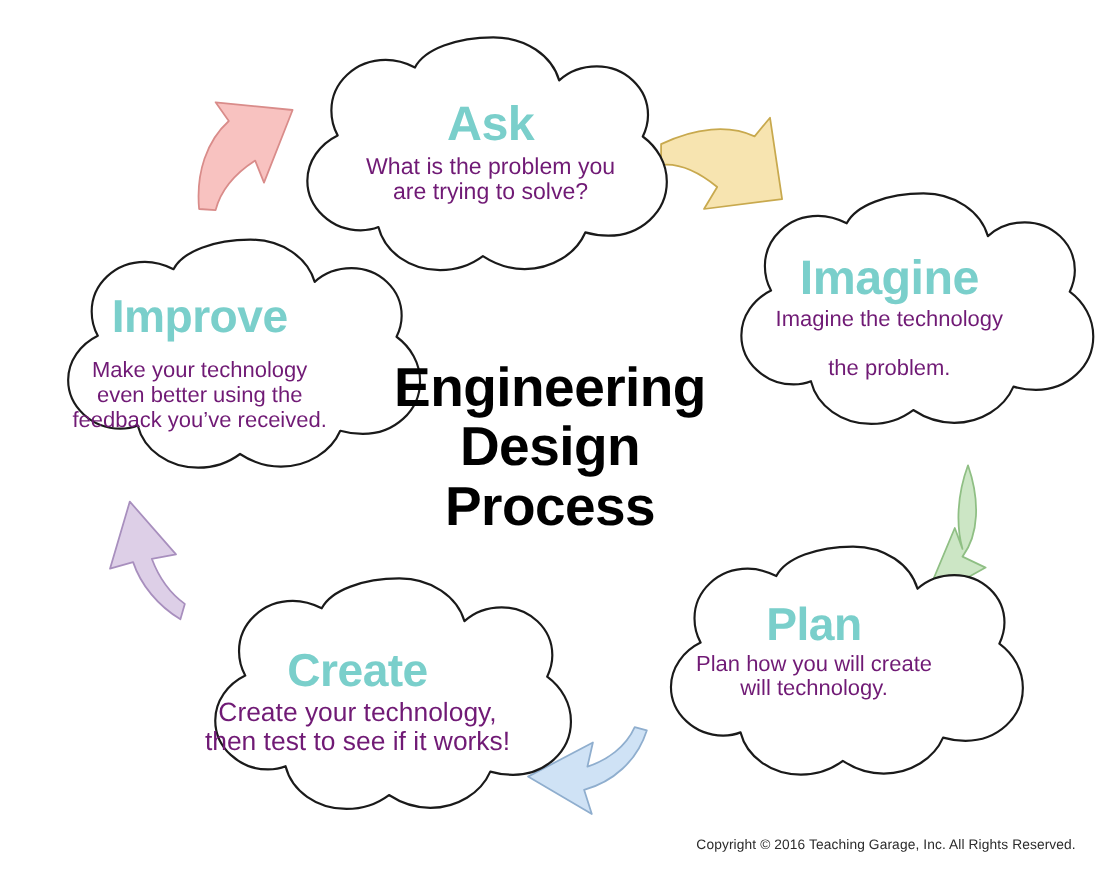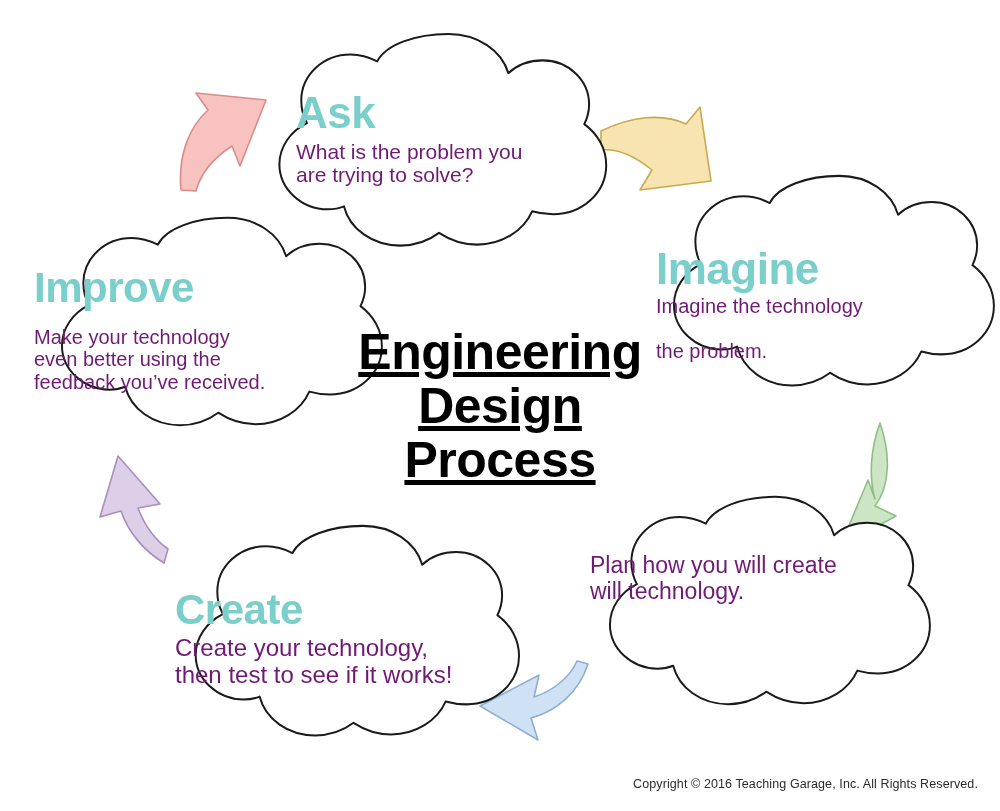--- a/index.html
+++ b/index.html
@@ -29,20 +29,21 @@
     stroke-width: 2.1;
     stroke-linejoin: round;
   }
   .arrow-shape {
     stroke-width: 1.6;
     stroke-linejoin: round;
   }
   
   .node-text {
     position: absolute;
+    text-align: center;
     line-height: 1.0;
     -webkit-font-smoothing: antialiased;
   }
   .node-title {
     color: #7ACFCB;
     font-weight: bold;
     letter-spacing: -0.5px;
     margin: 0 0 2px 0;
     display: block;
   }
@@ -51,28 +52,28 @@
     display: block;
     line-height: 1.12;
   }
 
   
   #node-ask        { left: 296px; top: 92px;  width: 300px; }
   #node-ask .node-title { font-size: 44px; line-height: 0.95; }
   #node-ask .node-desc  { font-size: 21px; margin-top: 6px; }
 
   
-  #node-imagine        { left: 656px; top: 248px; width: 305px; }
+  #node-imagine        { left: 656px; top: 232px; width: 305px; }
   #node-imagine .node-title { font-size: 44px; line-height: 0.95; }
   #node-imagine .node-desc  { font-size: 20px; margin-top: 5px; }
 
   
   #node-plan        { left: 590px; top: 548px; width: 300px; }
   #node-plan .node-title { font-size: 42px; line-height: 0.95; }
-  #node-plan .node-desc  { font-size: 23px; margin-top: 5px; }
+  #node-plan .node-desc  { font-size: 20px; margin-top: 5px; }
 
   
   #node-create        { left: 175px; top: 590px; width: 300px; }
   #node-create .node-title { font-size: 42px; line-height: 0.95; }
   #node-create .node-desc  { font-size: 24px; margin-top: 5px; }
 
   
   #node-improve        { left: 34px; top: 268px; width: 295px; }
   #node-improve .node-title { font-size: 42px; line-height: 0.95; }
   #node-improve .node-desc  { font-size: 20px; margin-top: 18px; }
@@ -83,27 +84,27 @@
     left: 330px;
     top: 325px;
     width: 340px;
     text-align: center;
     font-size: 50px;
     font-weight: bold;
     color: #000000;
     line-height: 1.08;
     letter-spacing: -0.5px;
   }
-  #center-title span { display: block; text-decoration: underline; }
+  #center-title span { display: block; }
 
   
   #copyright {
     position: absolute;
     right: 22px;
-    bottom: 20px;
+    bottom: 36px;
     font-size: 12.5px;
     color: #2b2b2b;
     letter-spacing: 0.1px;
     white-space: nowrap;
   }
 </style>
 </head>
 <body>
 
 <div id="canvas">
@@ -216,20 +217,21 @@
   <div class="node-text" id="node-imagine">
     <span class="node-title">Imagine</span>
     <span class="node-desc">
       <span>Imagine the technology</span><br>
       <br>
       <span>the problem.</span>
     </span>
   </div>
 
   <div class="node-text" id="node-plan">
+    <span class="node-title">Plan</span>
     <span class="node-desc">
       <span>Plan how you will create</span><br>
       <span>will technology.</span>
     </span>
   </div>
 
   <div class="node-text" id="node-create">
     <span class="node-title">Create</span>
     <span class="node-desc">
       <span>Create your technology,</span><br>

